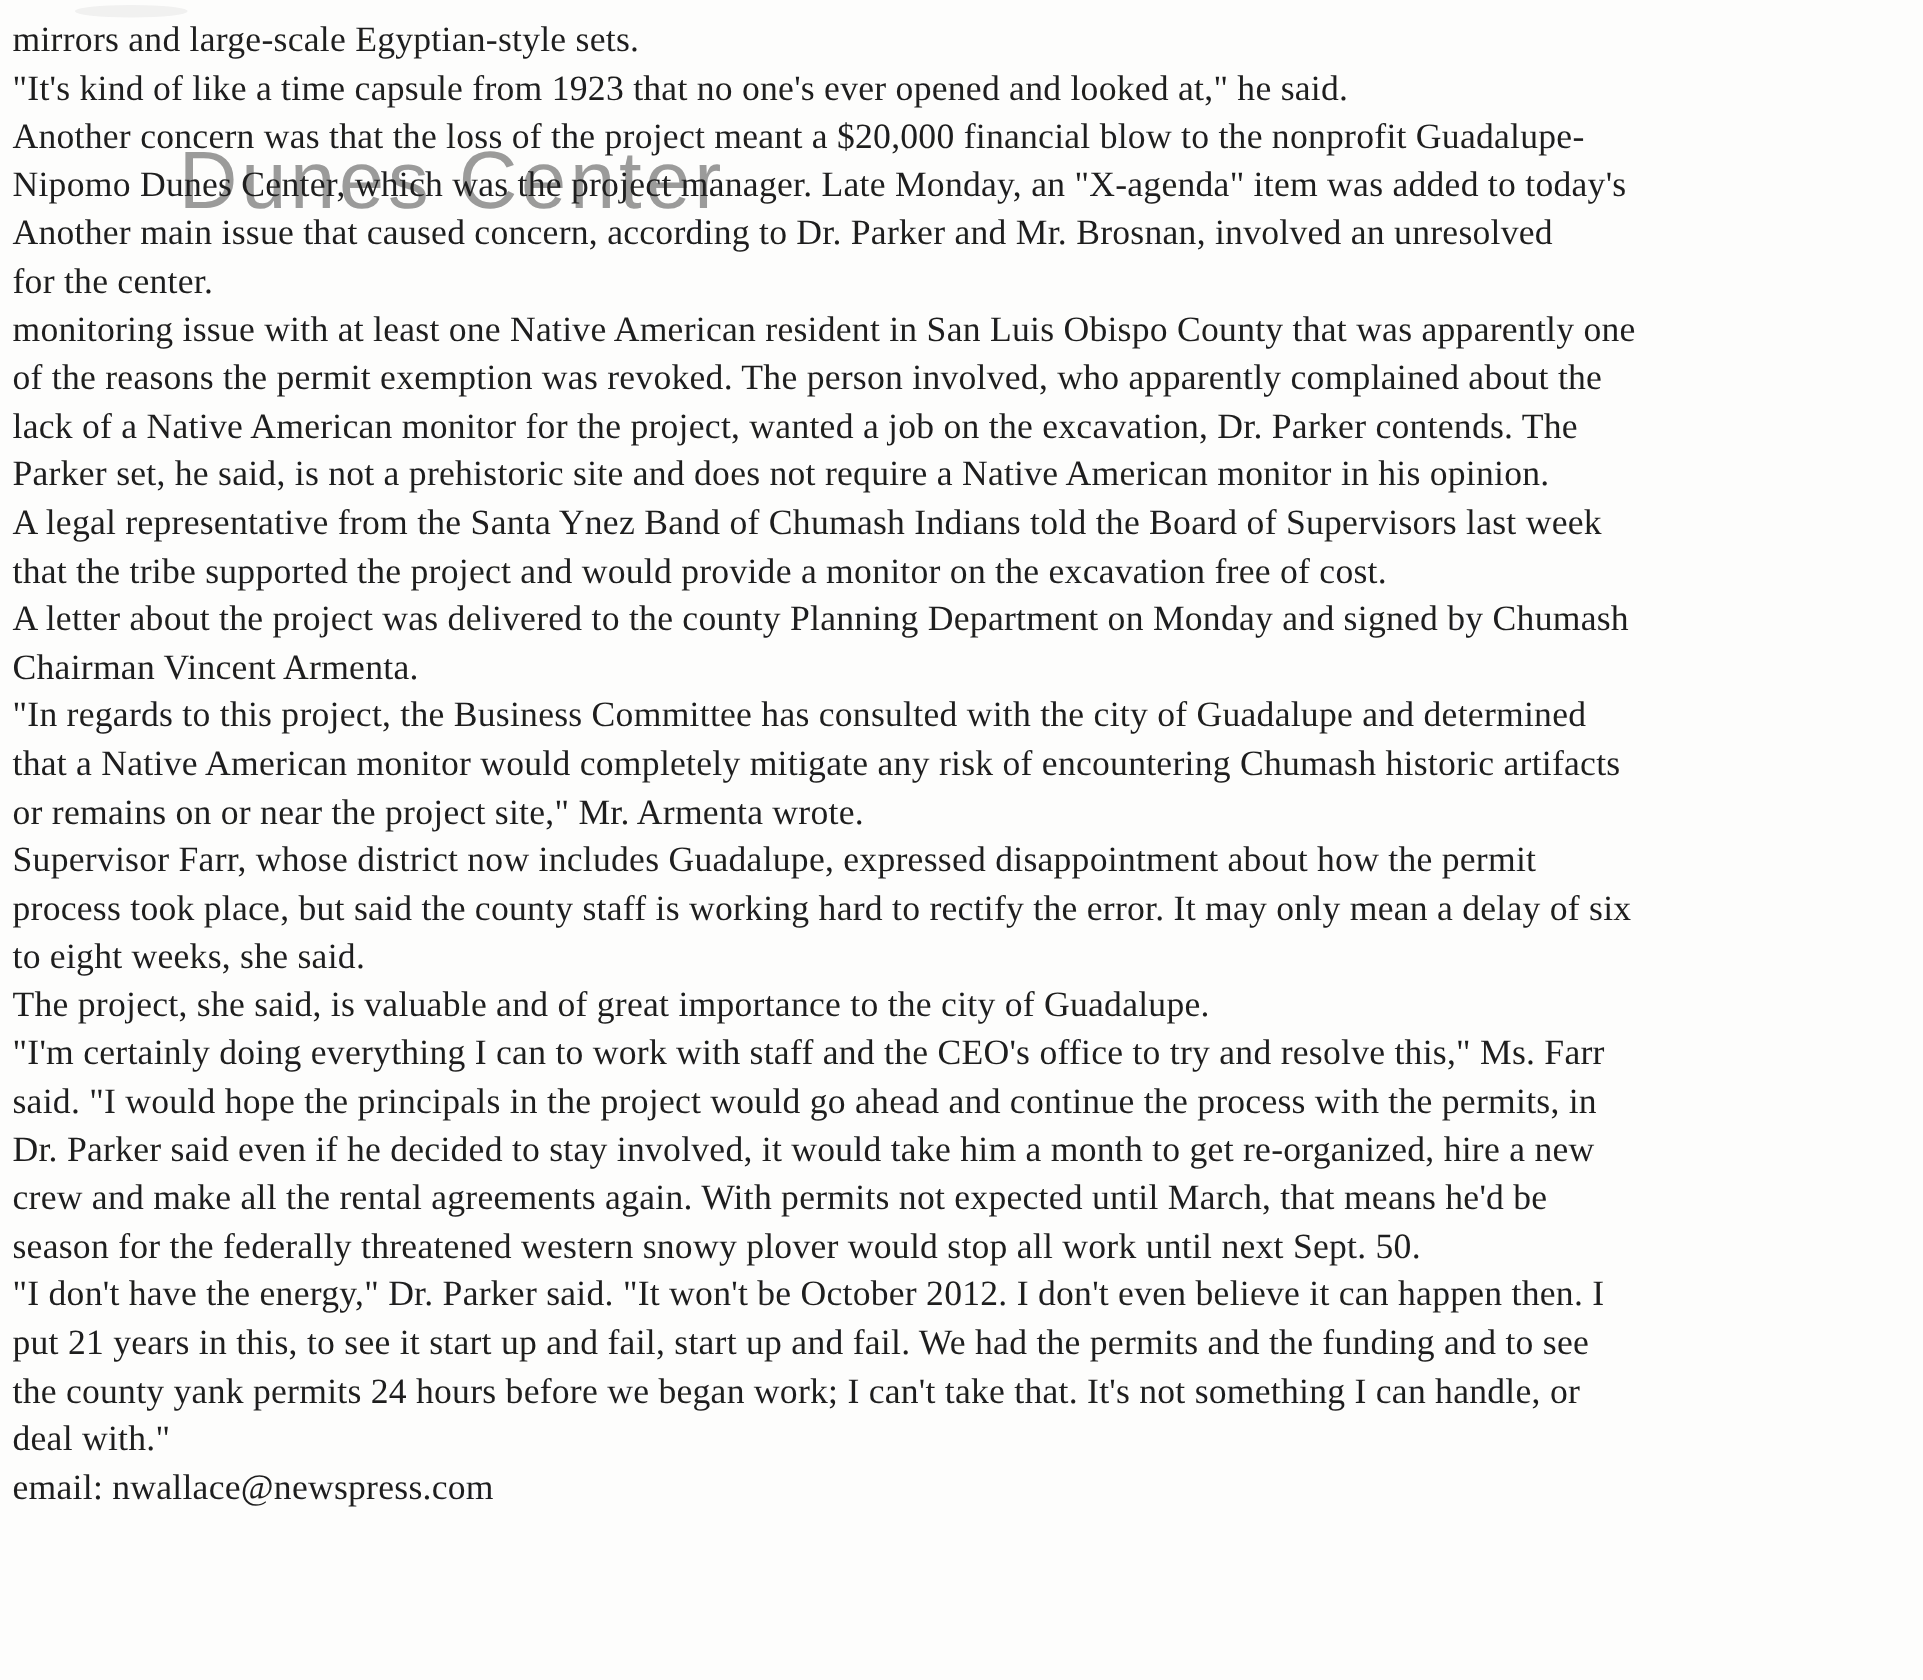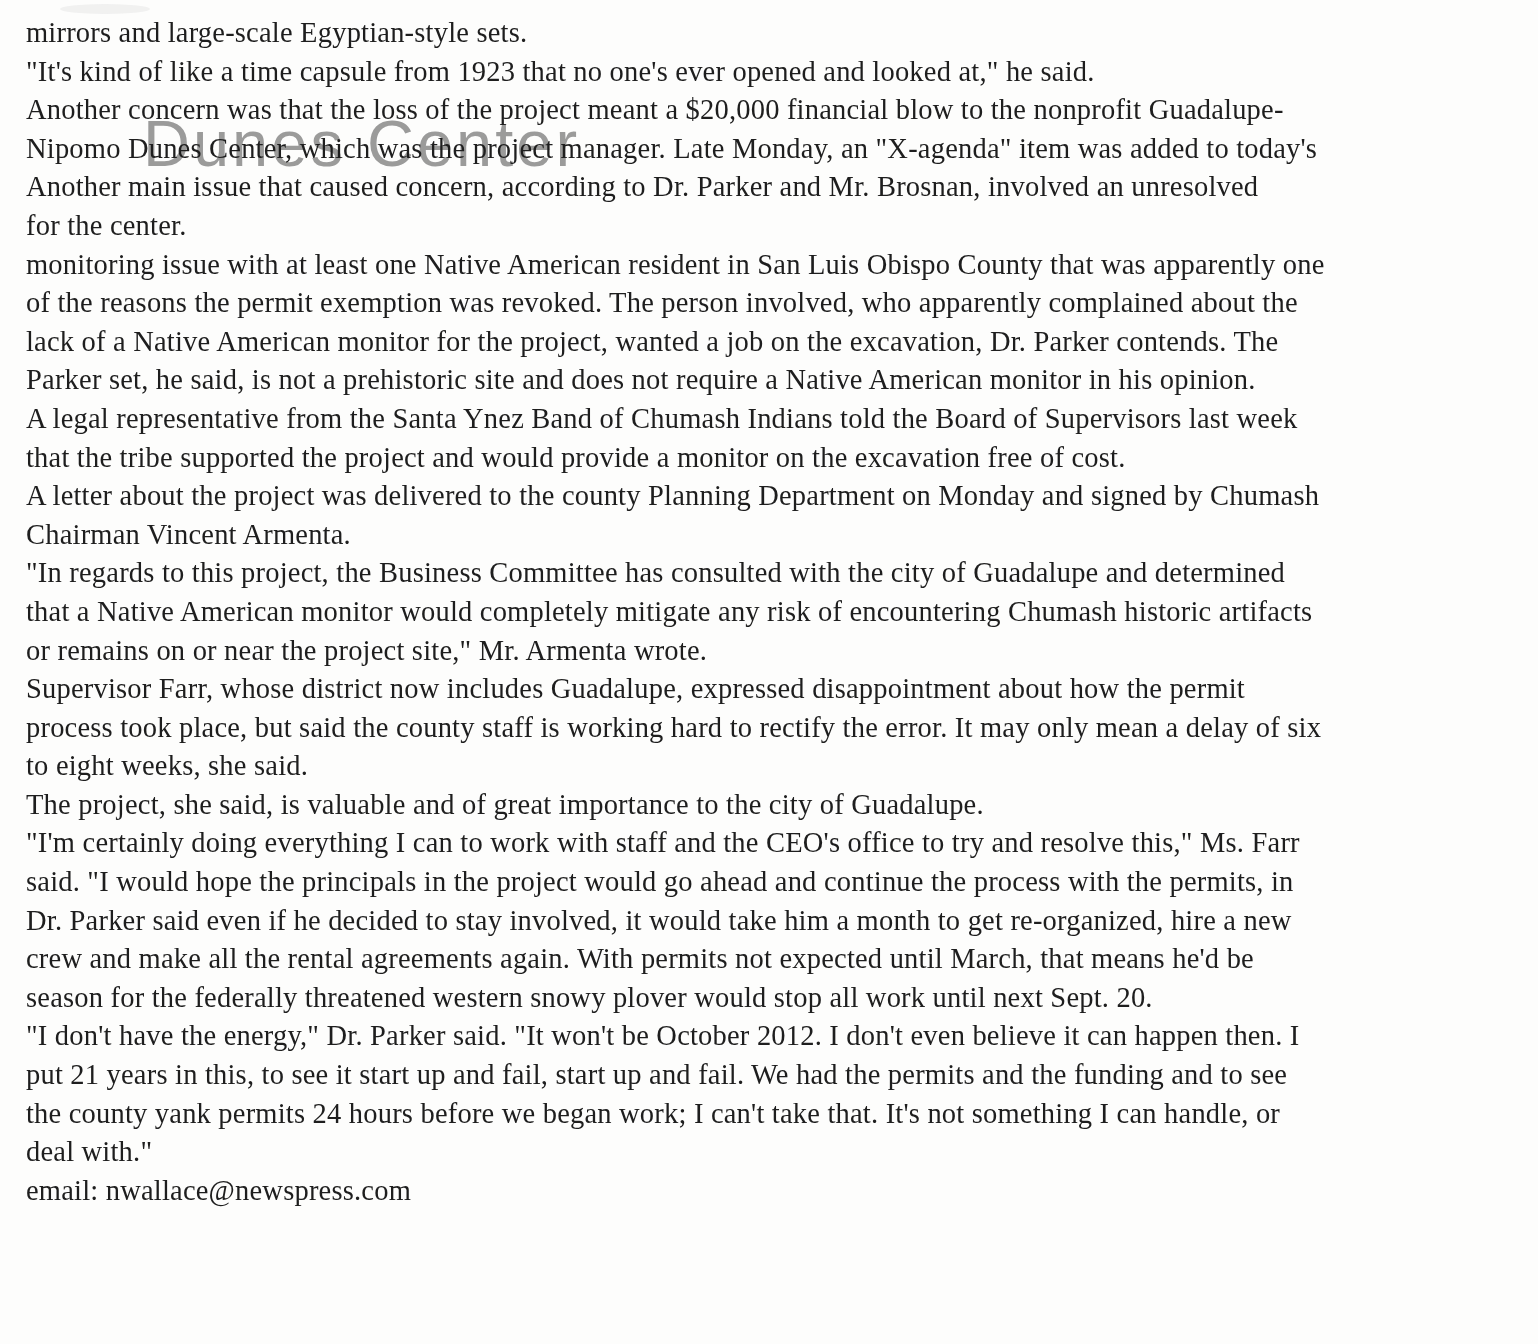--- a/index.html
+++ b/index.html
@@ -26,21 +26,21 @@
     letter-spacing: 3px;
     color: #8a8a8a;
     opacity: 0.85;
     white-space: nowrap;
     user-select: none;
     margin-left: 40px;
   }
   .article-body {
     position: relative;
     z-index: 1;
-    padding: 14px 14px 0 26px;
+    padding: 14px 14px 0 10px;
   }
   .text-line {
     font-size: 28.5px;
     line-height: 38.6px;
     color: #1e1e1e;
     white-space: nowrap;
     letter-spacing: 0.2px;
   }
   
   .scan-smudge {
@@ -80,20 +80,20 @@
       <div class="text-line">that a Native American monitor would completely mitigate any risk of encountering Chumash historic artifacts</div>
       <div class="text-line">or remains on or near the project site," Mr. Armenta wrote.</div>
       <div class="text-line">Supervisor Farr, whose district now includes Guadalupe, expressed disappointment about how the permit</div>
       <div class="text-line">process took place, but said the county staff is working hard to rectify the error. It may only mean a delay of six</div>
       <div class="text-line">to eight weeks, she said.</div>
       <div class="text-line">The project, she said, is valuable and of great importance to the city of Guadalupe.</div>
       <div class="text-line">"I'm certainly doing everything I can to work with staff and the CEO's office to try and resolve this," Ms. Farr</div>
       <div class="text-line">said. "I would hope the principals in the project would go ahead and continue the process with the permits, in</div>
       <div class="text-line">Dr. Parker said even if he decided to stay involved, it would take him a month to get re-organized, hire a new</div>
       <div class="text-line">crew and make all the rental agreements again. With permits not expected until March, that means he'd be</div>
-      <div class="text-line">season for the federally threatened western snowy plover would stop all work until next Sept. 20.</div>
+      <div class="text-line">season for the federally threatened western snowy plover would stop all work until next Sept. 50.</div>
       <div class="text-line">"I don't have the energy," Dr. Parker said. "It won't be October 2012. I don't even believe it can happen then. I</div>
       <div class="text-line">put 21 years in this, to see it start up and fail, start up and fail. We had the permits and the funding and to see</div>
       <div class="text-line">the county yank permits 24 hours before we began work; I can't take that. It's not something I can handle, or</div>
       <div class="text-line">deal with."</div>
       <div class="text-line">email: nwallace@newspress.com</div>
     </div>
 </div>
 
 </body></html>

